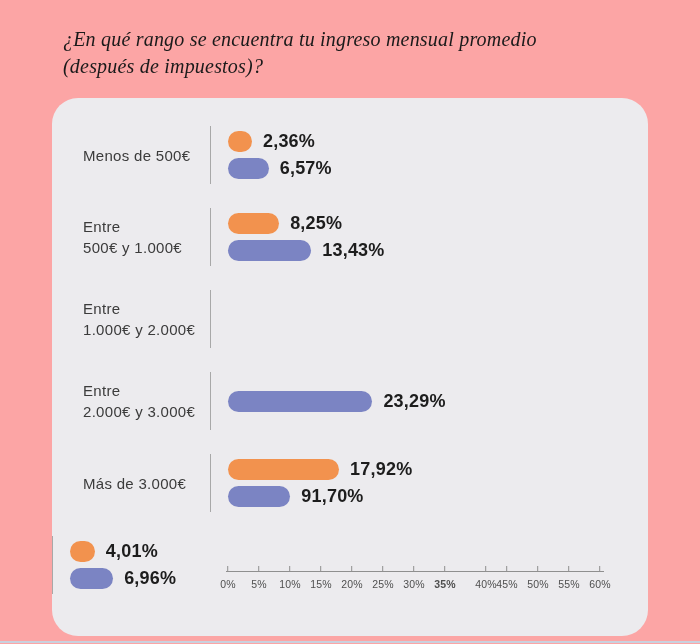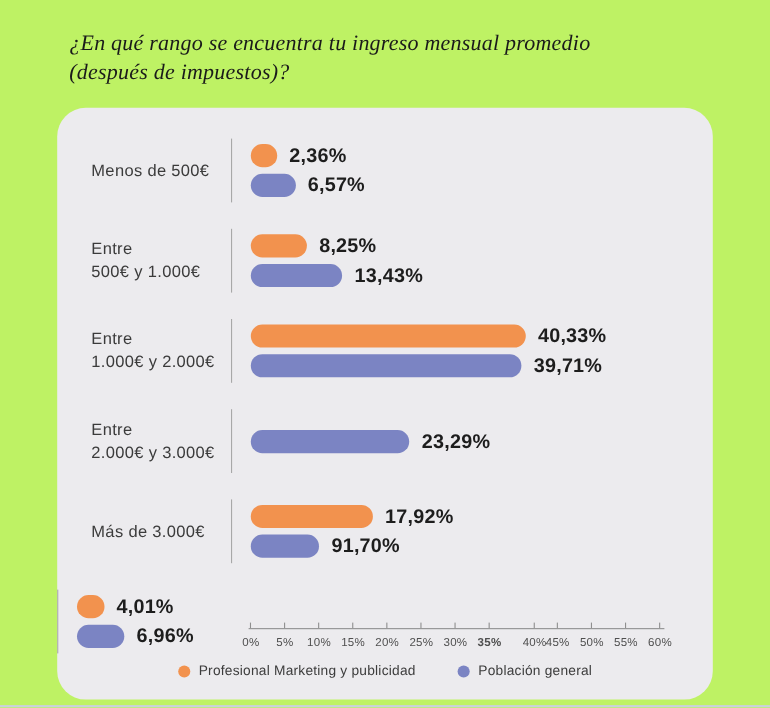--- a/index.html
+++ b/index.html
@@ -1,18 +1,18 @@
 <!DOCTYPE html>
 <html><head>
 <meta charset="utf-8">
 <style>
   * { margin:0; padding:0; box-sizing:border-box; }
   html,body { background:#ffffff; }
   .page {
-    position:relative; width:700px; height:644px; background:#bef264;
+    position:relative; width:700px; height:644px; background:#fca5a5;
     font-family:"Liberation Sans", sans-serif; overflow:hidden;
   }
   .title {
     position:absolute; left:63px; top:26px;
     font-family:"Liberation Serif", serif; font-style:italic; font-weight:400;
     font-size:20px; line-height:27px; color:#1a1a1a; letter-spacing:0.2px;
   }
   .panel {
     position:absolute; left:52px; top:98px; width:596px; height:538px;
     background:#ECEBEE; border-radius:26px;
@@ -80,30 +80,20 @@
             </div>
             <div class="bar-line">
               <div class="bar" style="background: rgb(123, 132, 195); width: 83.266px;"></div>
               <div class="bar-value">13,43%</div>
             </div>
           </div>
         </div>
         <div class="row">
           <div class="cat-label">Entre<br>1.000€ y 2.000€</div>
           <div class="divider"></div>
-          <div class="bars">
-            <div class="bar-line">
-              <div class="bar" style="background: rgb(242, 146, 78); width: 250.046px;"></div>
-              <div class="bar-value">40,33%</div>
-            </div>
-            <div class="bar-line">
-              <div class="bar" style="background: rgb(123, 132, 195); width: 246.202px;"></div>
-              <div class="bar-value">39,71%</div>
-            </div>
-          </div>
         </div>
         <div class="row">
           <div class="cat-label">Entre<br>2.000€ y 3.000€</div>
           <div class="divider"></div>
           <div class="bars">
             <div class="bar-line">
               <div class="bar" style="background: rgb(123, 132, 195); width: 144.398px;"></div>
               <div class="bar-value">23,29%</div>
             </div>
           </div>
@@ -188,26 +178,16 @@
             <div class="tick-mark"></div>
             <div class="tick-label">55%</div>
           </div>
           <div class="tick" style="left: 372px;">
             <div class="tick-mark"></div>
             <div class="tick-label">60%</div>
           </div>
         </div>
     </div>
 
-    <div class="legend" id="legend">
-        <div class="legend-item">
-          <div class="legend-dot" style="background: rgb(242, 146, 78);"></div>
-          <div class="legend-label">Profesional Marketing y publicidad</div>
-        </div>
-        <div class="legend-item">
-          <div class="legend-dot" style="background: rgb(123, 132, 195);"></div>
-          <div class="legend-label">Población general</div>
-        </div>
-      </div>
   </div>
 
   <div class="bottom-rule"></div>
 </div>
 
 </body></html>

